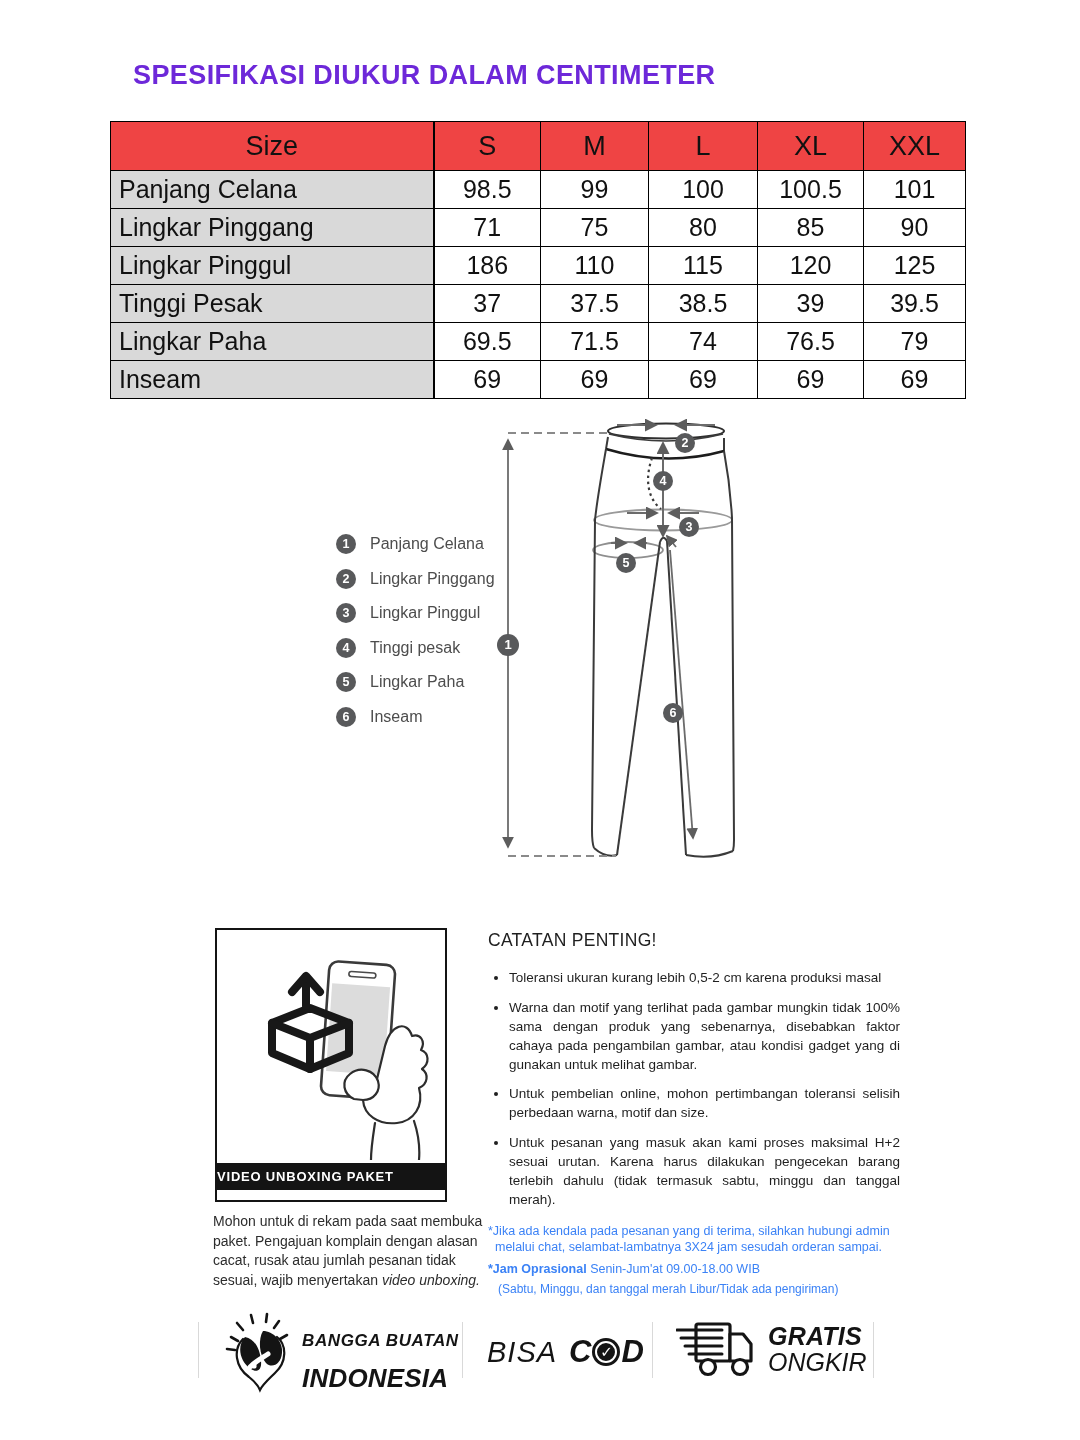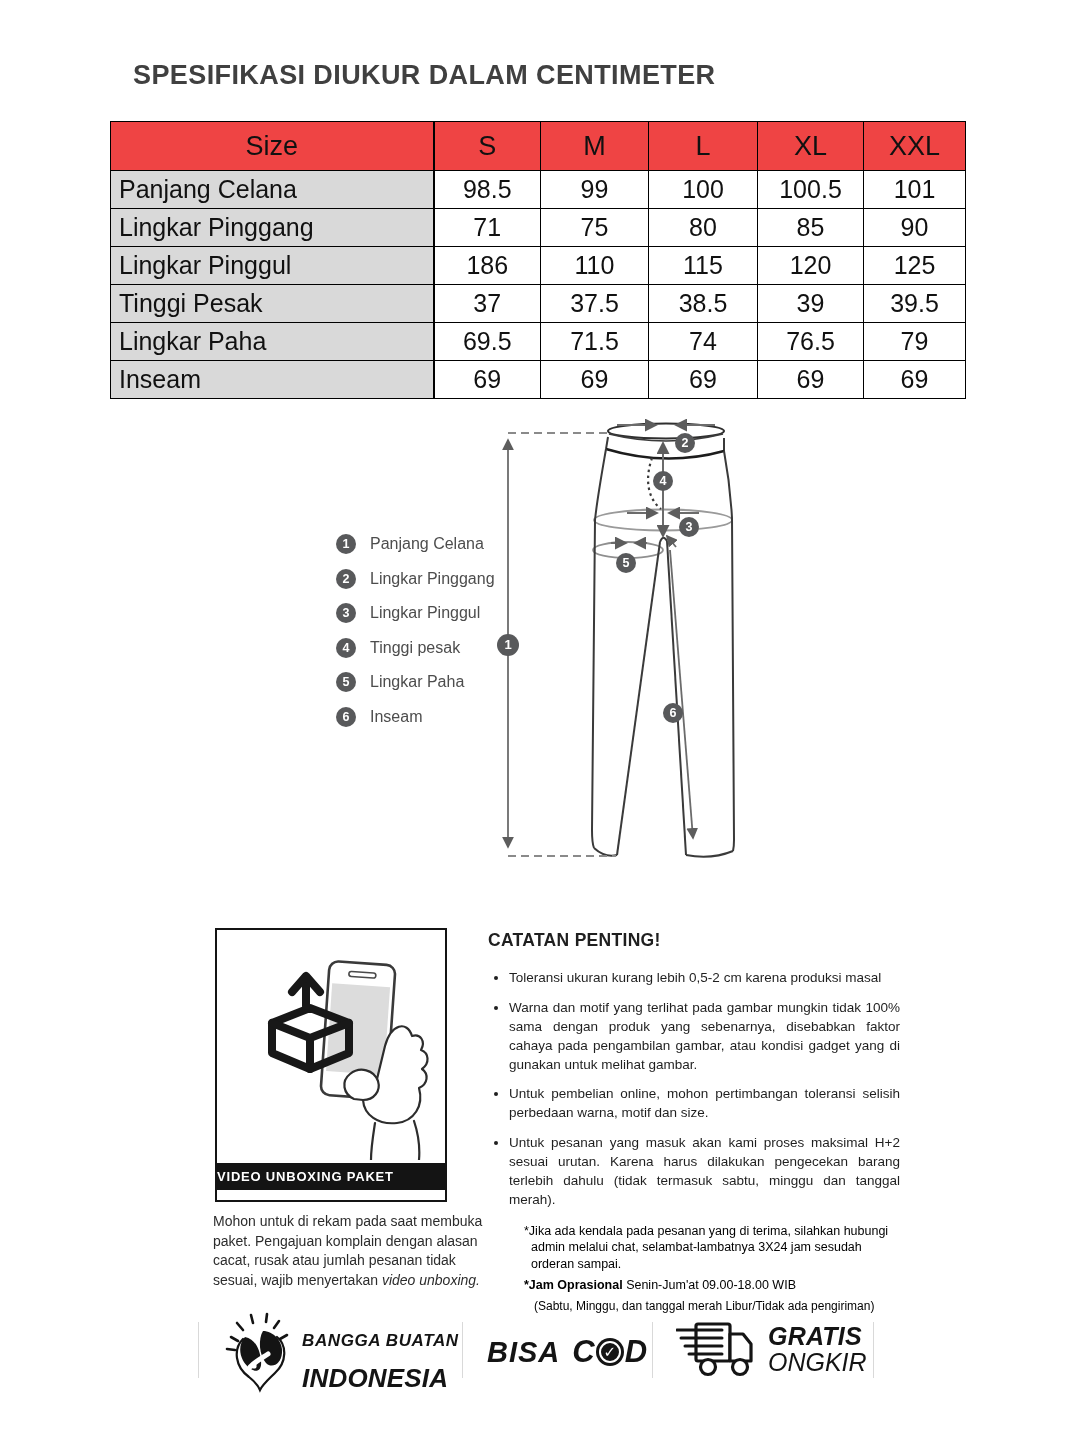--- a/index.html
+++ b/index.html
@@ -3,21 +3,21 @@
 <meta charset="utf-8">
 <style>
   html,body{margin:0;padding:0;background:#ffffff;}
   .page{
     position:relative;width:1080px;height:1440px;background:#fff;overflow:hidden;
     font-family:"Liberation Sans","DejaVu Sans",sans-serif;color:#111;
   }
   
   .title{
     position:absolute;left:133px;top:60px;font-size:27px;font-weight:700;
-    letter-spacing:.4px;color:#404040;
+    letter-spacing:.4px;color:#6d28d9;
   }
   
   table.size-table{
     position:absolute;left:110px;top:121px;border-collapse:collapse;table-layout:fixed;
     width:855px;
   }
   .size-table th,.size-table td{
     border:1px solid #000;font-weight:400;overflow:hidden;white-space:nowrap;
   }
   .size-table thead th{
@@ -50,35 +50,35 @@
   .unbox-banner{
     position:absolute;left:0;right:0;bottom:10px;height:27px;background:#141414;color:#fff;
     font-size:13px;font-weight:700;letter-spacing:.8px;text-align:left;line-height:27px;
   }
   .unbox-note{
     position:absolute;left:213px;top:1212px;width:272px;font-size:14px;line-height:1.4;color:#2c2c2c;
   }
   .unbox-note .it{font-style:italic;}
   
   .notes{position:absolute;left:488px;top:930px;width:412px;color:#1f1f1f;}
-  .notes-heading{font-size:17.5px;font-weight:700;letter-spacing:.3px;}
+  .notes-heading{font-size:17.5px;font-weight:400;letter-spacing:.3px;}
   .notes ul{margin:18px 0 0 0;padding-left:21px;}
   .notes li{font-size:13.5px;line-height:1.4;margin-bottom:11px;text-align:justify;}
-  .footnotes{margin-top:13px;font-size:12.5px;line-height:1.32;color:#000000;margin-left:36px;}
+  .footnotes{margin-top:13px;font-size:12.5px;line-height:1.32;color:#3b82f6;}
   .footnotes p{margin:0 0 5px 0;padding-left:7px;text-indent:-7px;}
   .footnotes .b{font-weight:700;}
   .footnotes p.sub{padding-left:10px;text-indent:0;font-size:12px;}
   
   .badge-divider{position:absolute;top:1322px;width:1px;height:56px;background:#d9d9d9;}
   .bb-logo{position:absolute;left:224px;top:1310px;}
   .badge1-text{position:absolute;left:302px;top:1331px;font-style:italic;color:#141414;}
   .badge1-text .l1{font-size:17px;font-weight:600;letter-spacing:.6px;}
   .badge1-text .l2{font-size:26px;font-weight:900;letter-spacing:.2px;margin-top:12px;}
   .badge2{position:absolute;left:487px;top:1334px;display:flex;align-items:center;color:#141414;}
-  .badge2 .bisa{font-size:29px;font-style:italic;font-weight:700;letter-spacing:1px;text-align:right;}
+  .badge2 .bisa{font-size:29px;font-style:italic;font-weight:400;letter-spacing:1px;text-align:right;}
   .badge2 .cod{display:flex;align-items:center;margin-left:12px;font-size:31px;font-style:italic;font-weight:900;}
   .cod-o{width:28px;height:28px;border-radius:50%;background:#141414;position:relative;margin:0 1px;}
   .cod-o::before{content:"";position:absolute;inset:3px;border:2px solid #fff;border-radius:50%;}
   .cod-o .chk{position:absolute;inset:0;color:#fff;font-size:15px;font-weight:700;
     line-height:28px;text-align:center;font-style:normal;}
   .truck{position:absolute;left:676px;top:1318px;}
   .badge3-text{position:absolute;left:768px;top:1324px;font-style:italic;color:#141414;line-height:1.02;}
   .badge3-text .l1{font-size:25px;font-weight:900;letter-spacing:.2px;}
   .badge3-text .l2{font-size:25px;font-weight:400;}
 </style>

